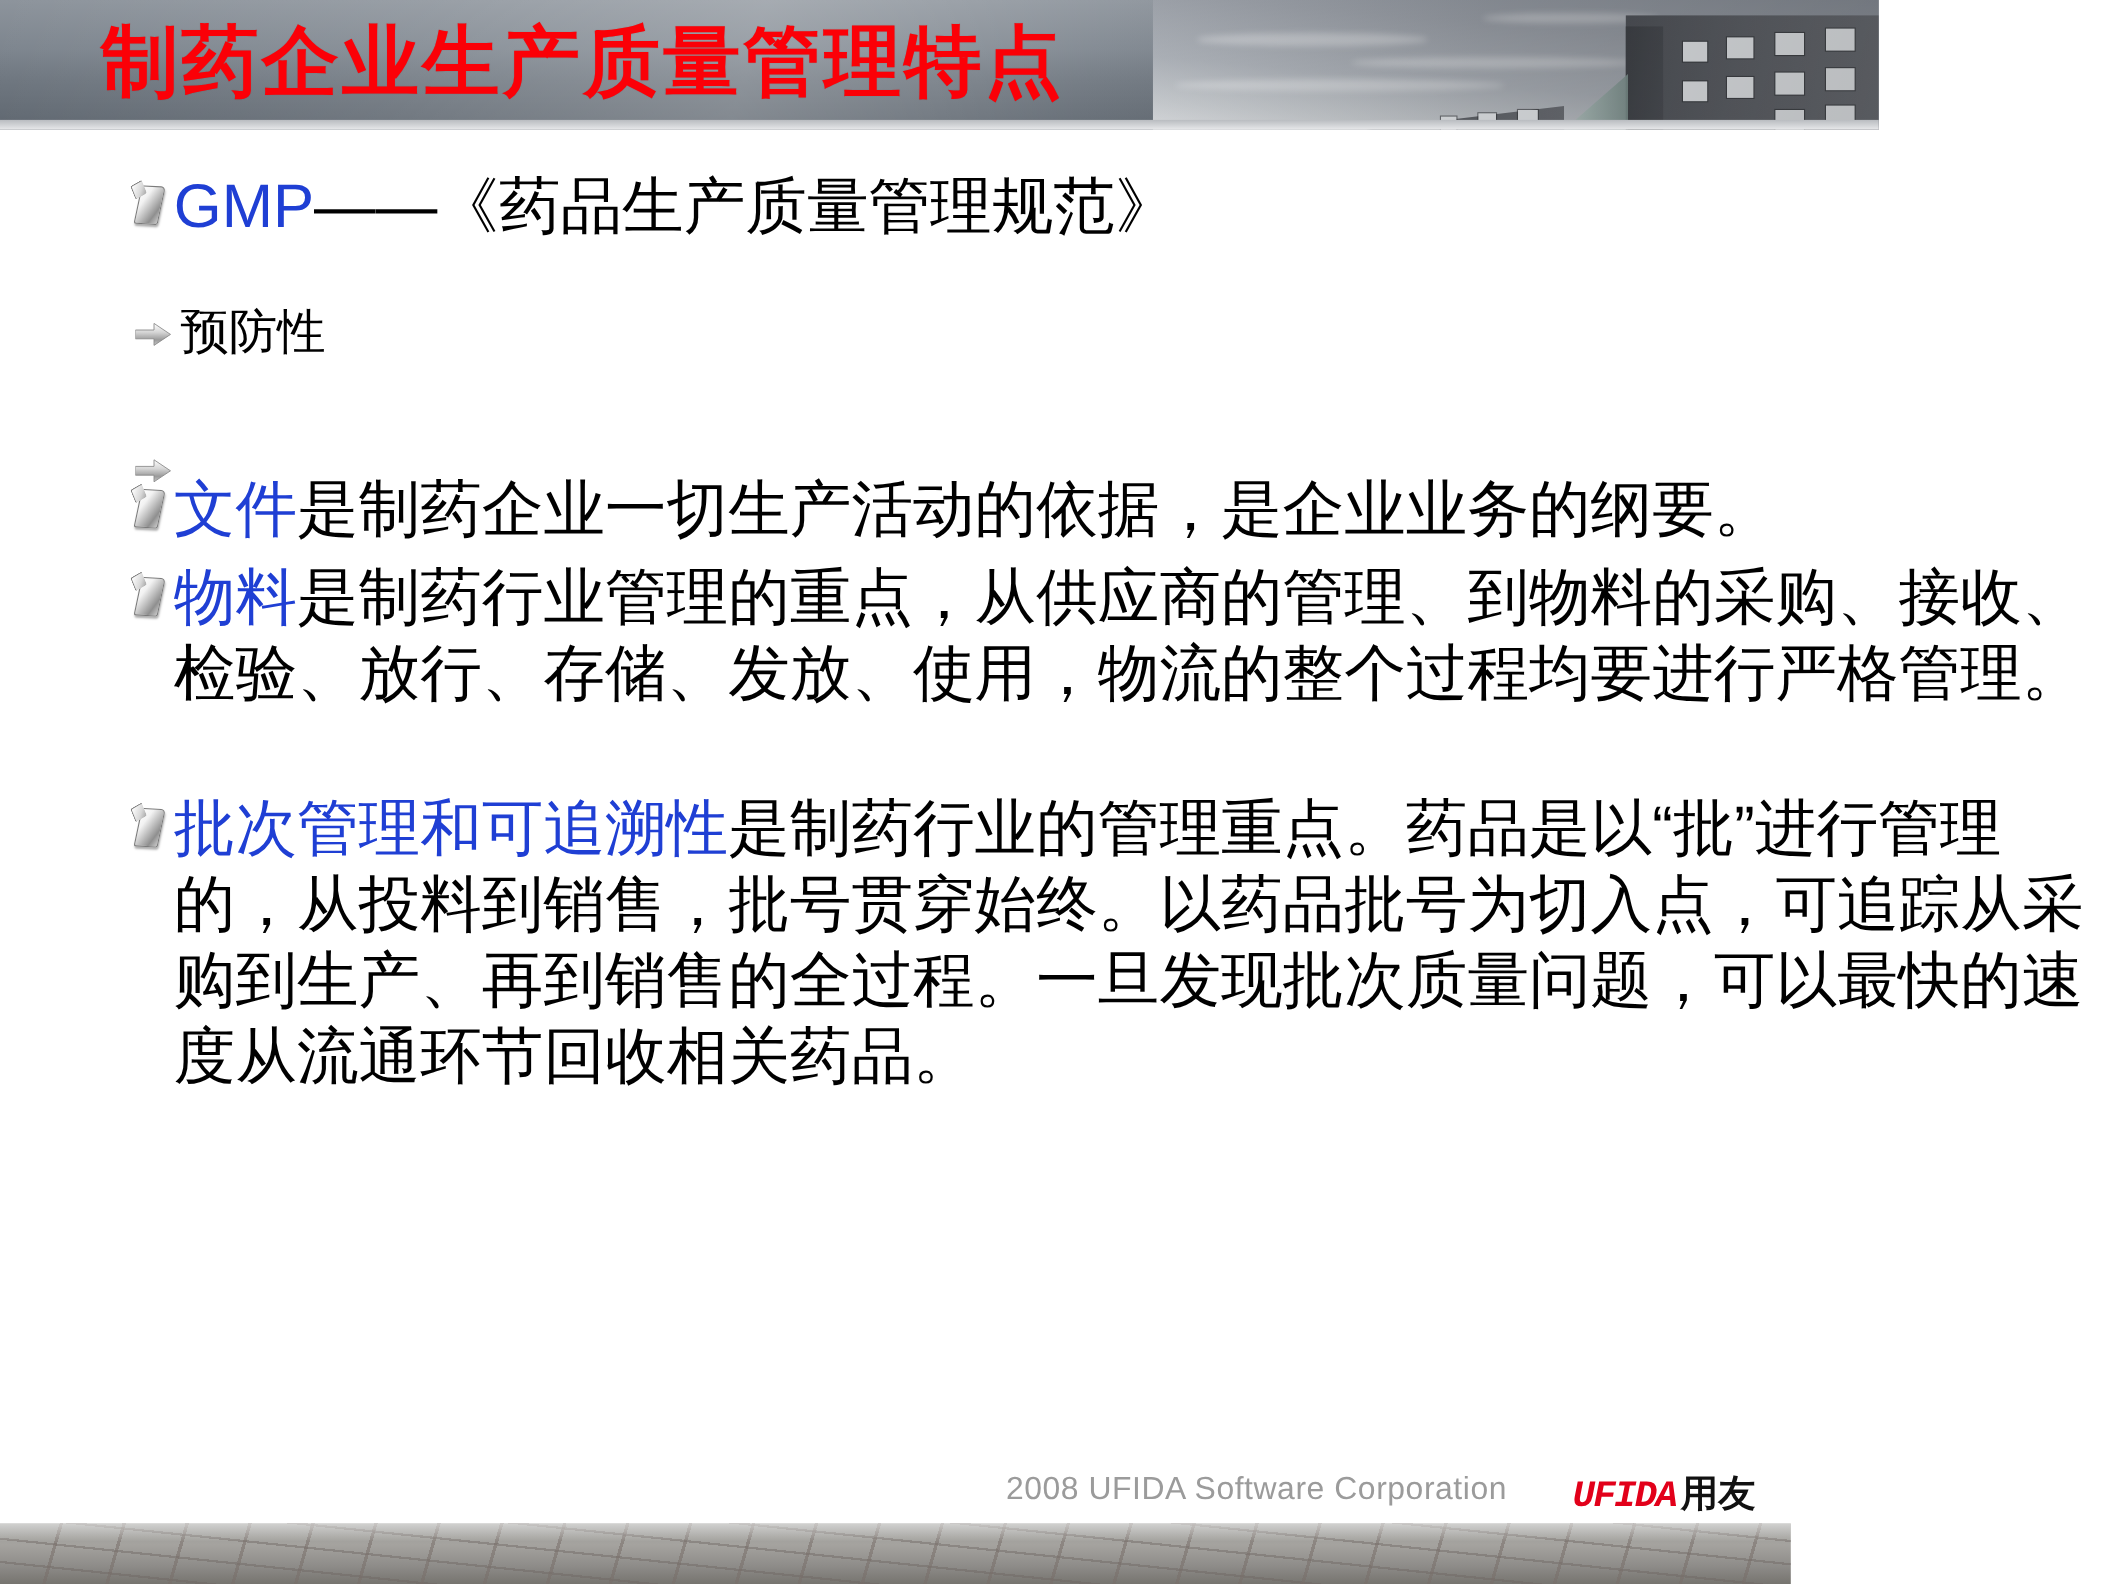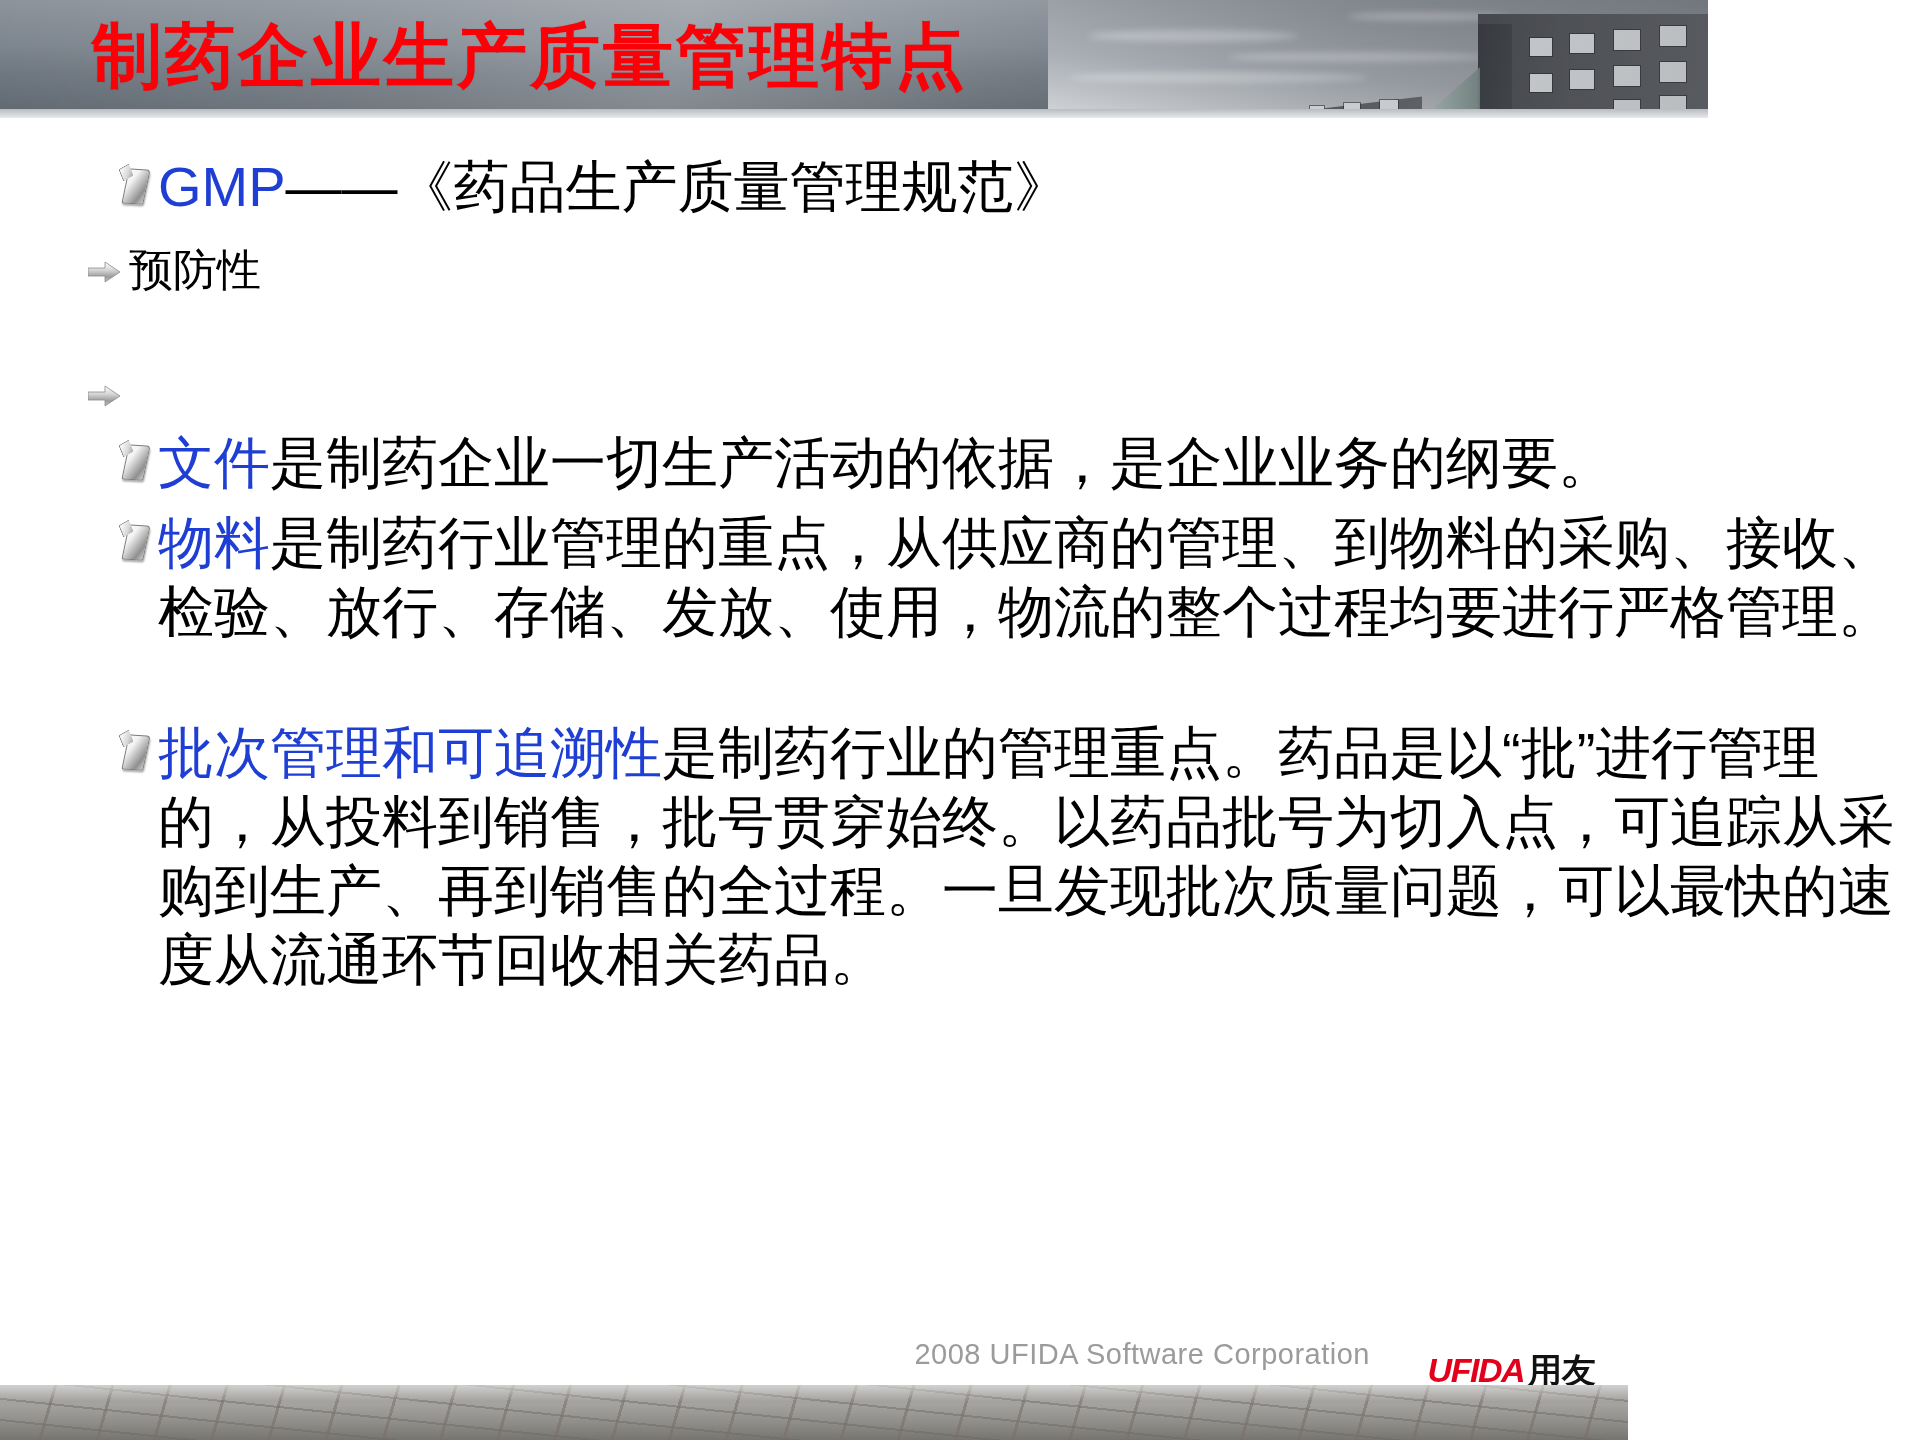--- a/index.html
+++ b/index.html
@@ -113,21 +113,22 @@
     line-height: 69px;
     color: #000000;
     font-weight: normal;
     letter-spacing: 0px;
   }
   .lvl1-text .hl { color: #1f3fd4; }
 
   .lvl2 {
     display: flex;
     align-items: flex-start;
-    padding-left: 85px;
+    padding-left: 120px;
+    margin-top: 32px;
   }
   .lvl2-text {
     font-size: 44px;
     line-height: 56px;
     color: #000000;
   }
 
   
   .page-bullet {
     position: relative;
@@ -191,25 +192,26 @@
     right: 258px;
     top: 10px;
     font-size: 29px;
     color: #9b9b9b;
     letter-spacing: .5px;
     white-space: nowrap;
   }
   .footer-logo {
     position: absolute;
     right: 32px;
-    top: 20px;
+    top: 7px;
     white-space: nowrap;
     font-size: 34px;
     font-weight: bold;
     letter-spacing: -1px;
+    font-family: Liberation Mono, monospace;
   }
   .footer-logo .ufida { color: #e2001a; font-style: italic; font-weight: bold; letter-spacing: -1.5px; }
   .footer-logo .cn { color: #111111; font-weight: bold; margin-left: 4px; letter-spacing: 0; }
   .footer-pavement {
     position: absolute;
     left: 0; bottom: 0;
     width: 1920px; height: 55px;
     background:
       repeating-linear-gradient(106deg,
         rgba(255,255,255,0.00) 0px,

